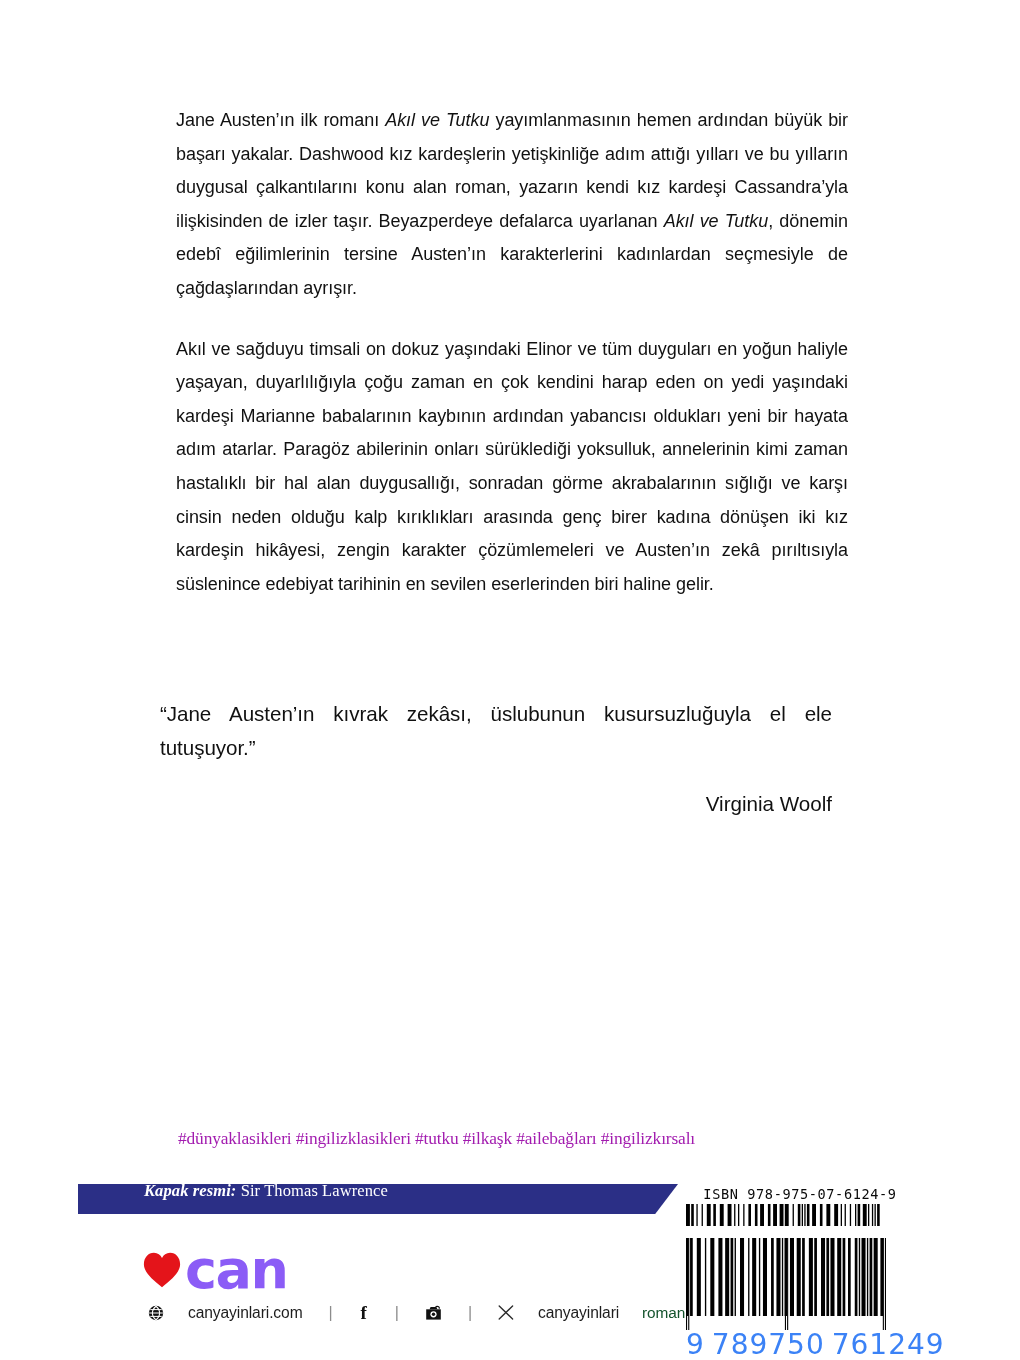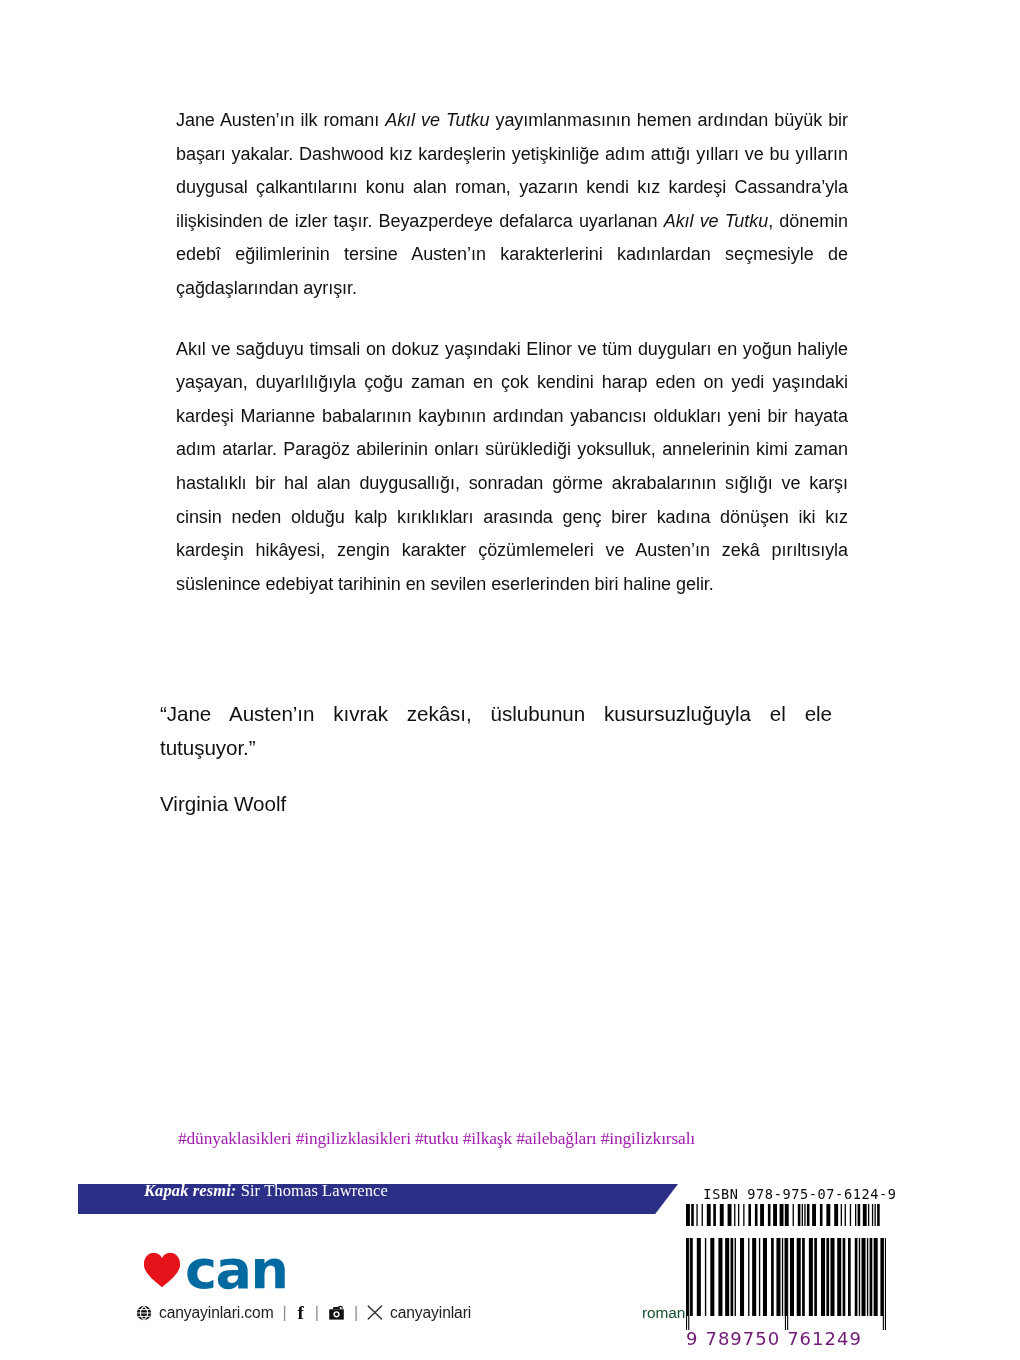--- a/index.html
+++ b/index.html
@@ -58,20 +58,21 @@
     line-height: 33.6px;
     text-align: justify;
     letter-spacing: -0.05px;
     margin: 0;
     color: #111111;
   }
   .quote-attrib {
     font-family: "Liberation Sans", sans-serif;
     font-size: 20.6px;
     line-height: 33.6px;
+    text-align: right;
     margin: 23px 0 0 0;
     color: #111111;
   }
 
   
   .hashtags {
     position: absolute;
     left: 178px;
     top: 1126px;
     width: 700px;
@@ -125,31 +126,31 @@
     height: 36px;
     flex: 0 0 auto;
     display: block;
   }
   .logo-word {
     font-family: "DejaVu Sans", sans-serif;
     font-size: 54px;
     font-weight: 700;
     line-height: 0.78;
     letter-spacing: -1.5px;
-    color: #0369a1;
+    color: #8b5cf6;
   }
 
   
   .social {
     position: absolute;
-    left: 136px;
+    left: 148px;
     top: 1303px;
     display: flex;
     align-items: center;
-    gap: 7px;
+    gap: 24px;
     font-family: "Liberation Sans", sans-serif;
     font-size: 15.6px;
     color: #1d1d1d;
     letter-spacing: -0.1px;
   }
   .social .sep {
     color: #8c8c8c;
     font-size: 16px;
     padding: 0 2px;
     line-height: 1;
@@ -197,23 +198,23 @@
     width: 196px;
     margin: 0 auto;
   }
   .ean-wrap {
     margin-top: 8px;
     width: 200px;
   }
   .ean-bars { display: block; width: 200px; height: 92px; }
   .ean-digits {
     font-family: "DejaVu Sans", sans-serif;
-    font-size: 18px;
+    font-size: 28px;
     letter-spacing: 1px;
-    color: #701a75;
+    color: #3b82f6;
     text-align: left;
     white-space: nowrap;
     margin-top: -2px;
   }
   .ean-digits span { display: inline-block; }
   .ean-digits .lead { margin-right: 7px; }
   .ean-digits .mid { margin-right: 7px; }
 </style>
 </head>
 <body>

